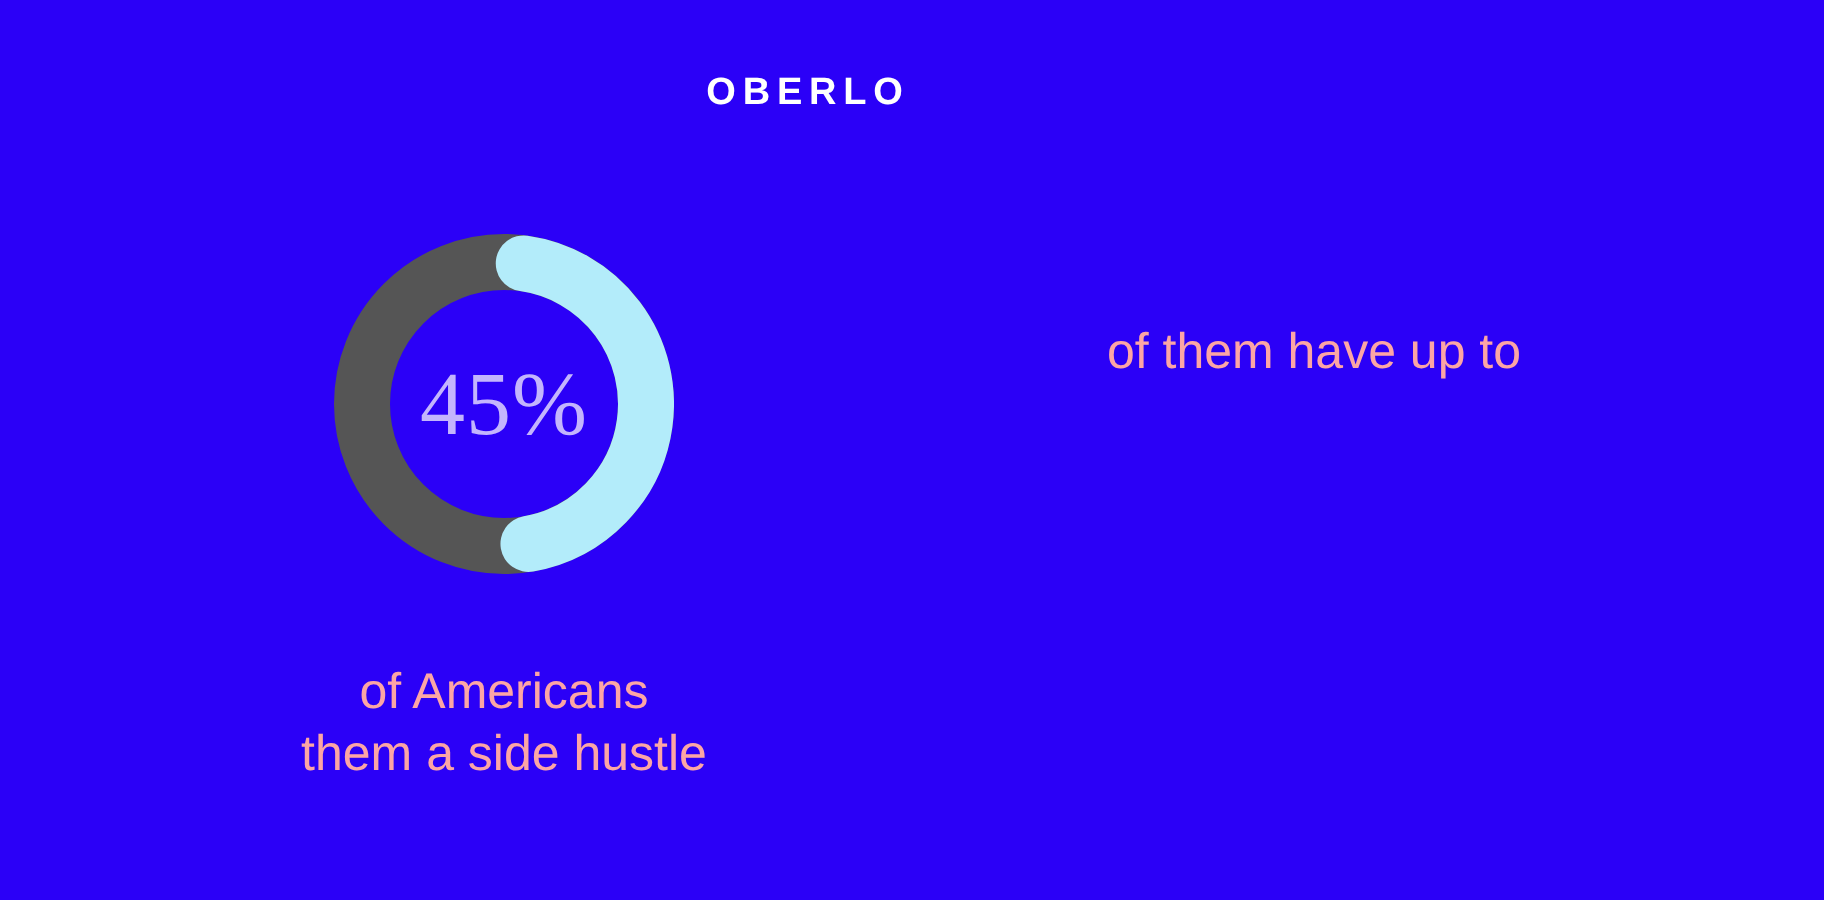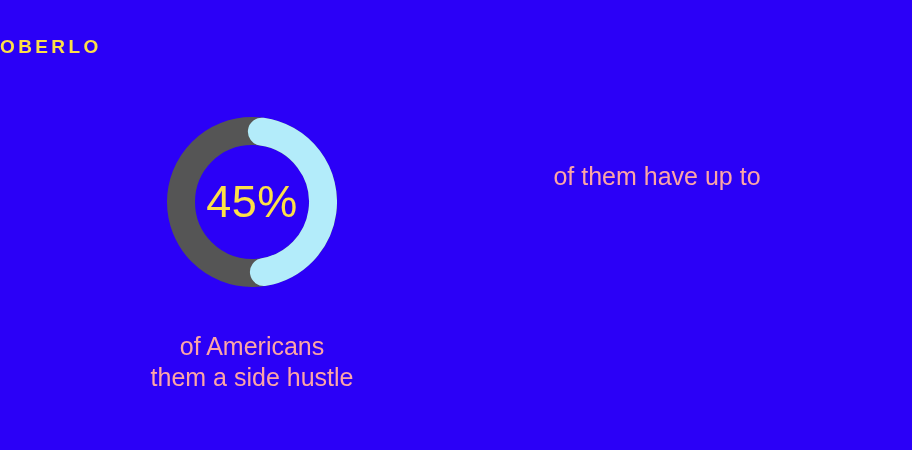--- a/index.html
+++ b/index.html
@@ -21,25 +21,25 @@
     background: #2b00f7;
     box-sizing: border-box;
   }
 
   
   .brand {
     position: absolute;
     top: 37px;
     left: 0;
     width: 808px;
-    text-align: left;
+    text-align: center;
     font-size: 19px;
     font-weight: bold;
     letter-spacing: 3.4px;
-    color: #fde047;
+    color: #ffffff;
     line-height: 1;
     font-family: "Liberation Sans", sans-serif;
   }
 
   
   .stat {
     position: absolute;
     top: 117px;
     width: 340px;
   }
@@ -59,25 +59,25 @@
   }
   .donut-value {
     position: absolute;
     left: 0;
     top: 0;
     width: 170px;
     height: 170px;
     display: flex;
     align-items: center;
     justify-content: center;
-    color: #fde047;
+    color: #c4b5fd;
     font-size: 45px;
     font-weight: 300;
     letter-spacing: 0.5px;
-    font-family: Liberation Sans, sans-serif;
+    font-family: Liberation Serif, serif;
     pointer-events: none;
   }
 
   .caption {
     margin-top: 44px;
     text-align: center;
     color: #fca5a5;
     font-size: 25px;
     line-height: 31px;
     font-weight: 400;

